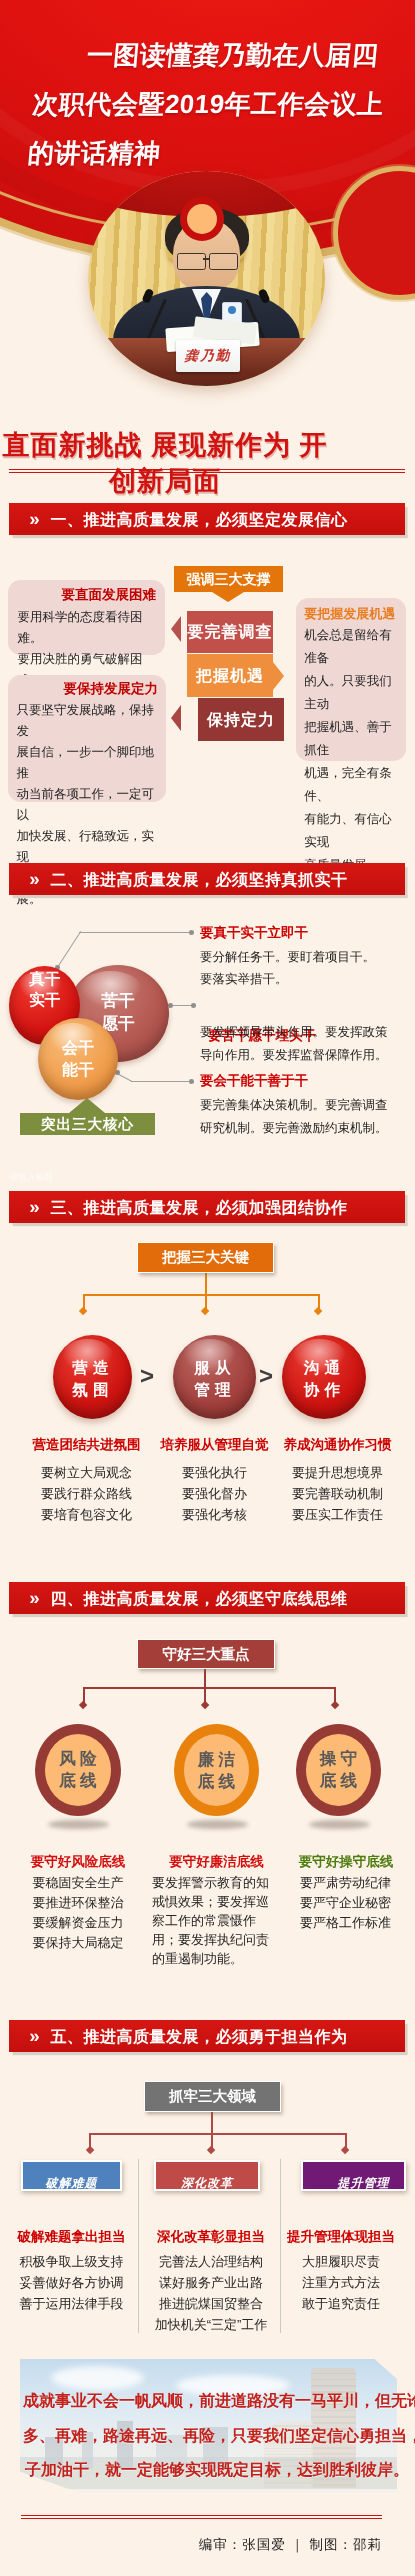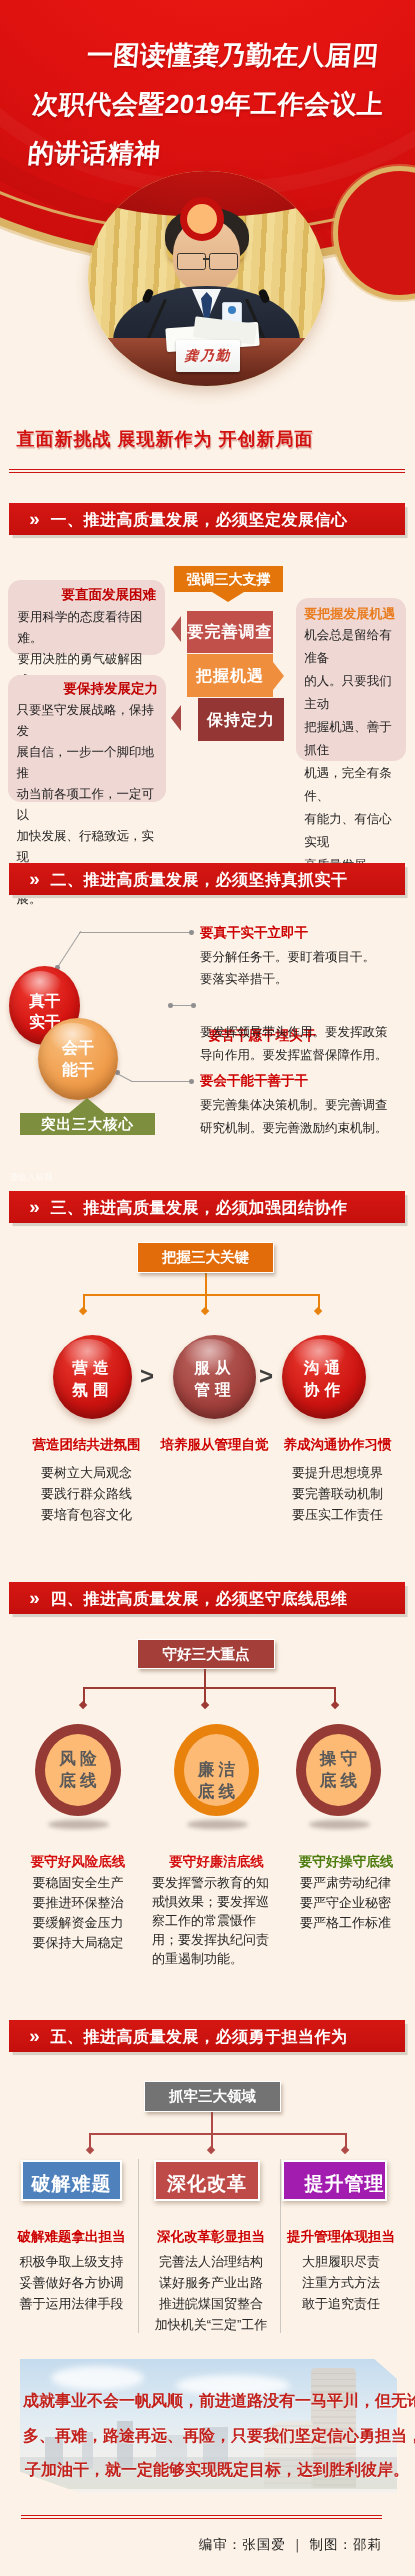--- a/index.html
+++ b/index.html
@@ -57,21 +57,21 @@
   .ph-namecard{position:absolute;left:88px;top:169px;width:64px;height:32px;background:linear-gradient(#ffffff,#eef0ee);
     border-radius:2.1px;box-shadow:0 1.6px 2.6px rgba(0,0,0,.3);text-align:center;}
   .ph-namecard span{font-size:13.5px;font-weight:bold;color:#c2342c;font-style:italic;line-height:32px;letter-spacing:2.1px;}
   .ph-mic{position:absolute;width:2.6px;height:50px;background:#1c1c1c;border-radius:1.6px;}
   .ph-mic.l{left:66px;top:126px;transform:rotate(24deg);}
   .ph-mic.r{left:167px;top:126px;transform:rotate(-24deg);}
   .ph-michead{position:absolute;width:8.3px;height:13.5px;border-radius:4.2px;background:#111;}
   .ph-michead.l{left:56px;top:118px;transform:rotate(24deg);}
   .ph-michead.r{left:172px;top:118px;transform:rotate(-24deg);}
   
-  .slogan{position:absolute;left:0;top:427px;width:330px;text-align:center;font-size:18px;font-weight:bold;
+  .slogan{position:absolute;left:0;top:427px;width:330px;text-align:center;font-size:27px;font-weight:bold;
     color:#d11211;letter-spacing:1px;text-shadow:1px 1.6px 0 rgba(160,40,25,.28);z-index:5;}
   .dbl-line{position:absolute;left:9.3px;width:396px;border-top:1.6px solid #cf1212;border-bottom:1px solid #cf1212;height:2.1px;}
   .dl-top{top:469px;}
   
   .secbar{position:absolute;left:9.3px;width:396px;height:32px;background:linear-gradient(#d51713,#c50f0c);
     box-shadow:3.1px 3.6px 0 -0.5px #d8cfc5;color:#fff;font-weight:bold;font-size:16px;line-height:32px;
     padding-left:20px;box-sizing:border-box;letter-spacing:0.5px;z-index:5;}
   .secbar .mk{font-size:18.7px;margin-right:10.4px;font-weight:bold;}
   
   .badge{position:absolute;color:#fff;font-weight:bold;text-align:center;z-index:6;}
@@ -111,22 +111,22 @@
   .ellipse .lbl{position:relative;z-index:2;letter-spacing:5.2px;padding-left:1px;display:block;}
   .chev{position:absolute;color:#3f3f3f;font-size:24px;font-weight:bold;z-index:5;}
   .cap{position:absolute;color:#cc0000;font-weight:bold;font-size:13.5px;text-align:center;z-index:5;}
   .item{position:absolute;color:#262626;font-size:13px;text-align:center;z-index:5;}
   
   .ring{position:absolute;border-radius:50%;background:#fdba74;box-sizing:border-box;text-align:center;z-index:5;
     color:#595959;font-weight:bold;font-size:16.6px;}
   .ring .lbl{display:block;letter-spacing:4.2px;padding-left:4.2px;position:relative;z-index:2;}
   .ringshadow{position:absolute;height:9.3px;border-radius:50%;background:rgba(60,40,30,.30);filter:blur(2.1px);z-index:4;}
   
-  .lead{position:absolute;height:41px;color:#fff;font-weight:bold;font-size:19px;text-align:center;line-height:43px;
-    border:2.1px solid #fff;box-shadow:1px 2.6px 4.7px rgba(100,70,50,.4);box-sizing:border-box;letter-spacing:1px;z-index:6;}
+  .lead{position:absolute;height:31px;color:#fff;font-weight:bold;font-size:12px;text-align:center;line-height:43px;
+    border:2.1px solid #fff;box-shadow:1px 2.6px 4.7px rgba(100,70,50,.4);box-sizing:border-box;letter-spacing:1px;z-index:6;font-style:italic;}
   .vdiv{position:absolute;width:1px;background:#ccc8c2;z-index:4;}
   
   .fphoto{position:absolute;left:20px;top:2359px;width:377px;height:134px;z-index:4;
     clip-path:polygon(0 0,94% 0,100% 15%,100% 100%,16% 100%,0 84%);
     background:linear-gradient(#bdd7ec 0%,#d8e6ef 45%,#e9e9e4 75%,#eee8df 100%);}
   .fcloud{position:absolute;border-radius:50%;background:rgba(255,255,255,.8);filter:blur(3.1px);}
   .fb{position:absolute;opacity:.75;}
   .fquote{position:absolute;left:23px;width:372px;color:#c2211c;font-weight:bold;font-size:16px;z-index:6;
     text-shadow:0 0.5px 0.5px rgba(255,255,255,.55);white-space:nowrap;}
   .dl-bottom{top:2515px;left:21px;width:361px;}
@@ -237,23 +237,30 @@
   <div class="conn-dot" style="left:55px;top:965px;"></div>
   <div class="conn-dot" style="left:189px;top:930px;"></div>
   <div class="conn" style="left:171px;top:1005px;width:22px;height:1px;"></div>
   <div class="conn-dot" style="left:168px;top:1003px;"></div>
   <div class="conn-dot" style="left:191px;top:1003px;"></div>
   <div class="conn" style="left:117px;top:1073px;width:16.6px;height:1px;transform:rotate(28deg);transform-origin:left center;"></div>
   <div class="conn" style="left:131px;top:1081px;width:60px;height:1px;"></div>
   <div class="conn-dot" style="left:115px;top:1070px;"></div>
   <div class="conn-dot" style="left:189px;top:1079px;"></div>
 
+  <div class="ball" style="left:67px;top:965px;width:102px;height:97px;font-size:16.6px;z-index:5;background:radial-gradient(circle at 38% 28%,#c87d74,#b2564f 60%,#9c453f);">
+    <div class="gloss"></div>
+    <div class="lbl" style="margin-top:24px;line-height:23px;">
+      <div>苦干</div>
+      <div>愿干</div>
+    </div>
+  </div>
   <div class="ball" style="left:9.3px;top:966px;width:71px;height:79px;font-size:15.6px;z-index:6;background:radial-gradient(circle at 38% 28%,#ef3a30,#d41310 60%,#b20d0b);">
     <div class="gloss"></div>
-    <div class="lbl" style="margin-top:24px;line-height:21px;">
+    <div class="lbl" style="margin-top:2px;line-height:21px;">
       <div>真干</div>
       <div>实干</div>
     </div>
   </div>
   <div class="ball" style="left:38px;top:1018px;width:80px;height:82px;font-size:16px;z-index:7;background:radial-gradient(circle at 38% 26%,#f8bc79,#f09d4b 58%,#e2832f);">
     <div class="gloss"></div>
     <div class="lbl" style="margin-top:18.7px;line-height:22px;">
       <div>会干</div>
       <div>能干</div>
     </div>
@@ -320,20 +327,25 @@
 
   <div class="cap" style="left:27px;top:1436px;width:119px;">营造团结共进氛围</div>
   <div class="cap" style="left:156px;top:1436px;width:117px;">培养服从管理自觉</div>
   <div class="cap" style="left:279px;top:1436px;width:117px;">养成沟通协作习惯</div>
 
   <div class="item" style="left:27px;top:1462px;width:119px;line-height:21px;">
     <div>要树立大局观念</div>
     <div>要践行群众路线</div>
     <div>要培育包容文化</div>
   </div>
+  <div class="item" style="left:156px;top:1462px;width:117px;line-height:21px;">
+    <div>要强化执行</div>
+    <div>要强化督办</div>
+    <div>要强化考核</div>
+  </div>
   <div class="item" style="left:279px;top:1462px;width:117px;line-height:21px;">
     <div>要提升思想境界</div>
     <div>要完善联动机制</div>
     <div>要压实工作责任</div>
   </div>
 
   <div class="secbar" style="top:1582px;">
     <span class="mk">»</span><span>四、推进高质量发展，必须坚守底线思维</span>
   </div>
 
@@ -347,21 +359,21 @@
   <div class="diam" style="left:202px;top:1702px;background:#9e3a34;"></div>
   <div class="diam" style="left:332px;top:1702px;background:#9e3a34;"></div>
 
   <div class="ring" style="left:35px;top:1724px;width:86px;height:92px;border:10.4px solid #963a35;">
     <span class="lbl" style="margin-top:13.5px;line-height:22px;">
       <div>风险</div>
       <div>底线</div>
     </span>
   </div>
   <div class="ring" style="left:174px;top:1724px;width:85px;height:92px;border:10.4px solid #e8820c;">
-    <span class="lbl" style="margin-top:25px;line-height:22px;">
+    <span class="lbl" style="margin-top:15px;line-height:22px;">
       <div>廉洁</div>
       <div>底线</div>
     </span>
   </div>
   <div class="ring" style="left:296px;top:1724px;width:85px;height:92px;border:10.4px solid #963a35;">
     <span class="lbl" style="margin-top:13.5px;line-height:22px;">
       <div>操守</div>
       <div>底线</div>
     </span>
   </div>
@@ -398,21 +410,21 @@
   <div class="conn r5conn" style="left:345px;top:2133px;width:1.6px;height:14.5px;"></div>
   <div class="diam" style="left:87px;top:2147px;background:#b04a47;"></div>
   <div class="diam" style="left:208px;top:2147px;background:#b04a47;"></div>
   <div class="diam" style="left:342px;top:2147px;background:#b04a47;"></div>
 
   <div class="vdiv" style="left:138px;top:2159px;height:174px;"></div>
   <div class="vdiv" style="left:280px;top:2159px;height:174px;"></div>
 
   <div class="lead" style="left:21px;top:2160px;width:101px;background:#4f81bd;">破解难题</div>
   <div class="lead" style="left:154px;top:2160px;width:106px;background:#bf4b48;">深化改革</div>
-  <div class="lead" style="left:282px;top:2160px;width:105px;background:#a21caf;padding-left:20px;">提升管理</div>
+  <div class="lead" style="left:301px;top:2160px;width:105px;background:#701a75;padding-left:20px;">提升管理</div>
 
   <div class="cap" style="left:11.4px;top:2228px;width:120px;">破解难题拿出担当</div>
   <div class="cap" style="left:154px;top:2228px;width:114px;">深化改革彰显担当</div>
   <div class="cap" style="left:284px;top:2228px;width:114px;">提升管理体现担当</div>
 
   <div class="item" style="left:11.4px;top:2251px;width:120px;line-height:21px;">
     <div>积极争取上级支持</div>
     <div>妥善做好各方协调</div>
     <div>善于运用法律手段</div>
   </div>

